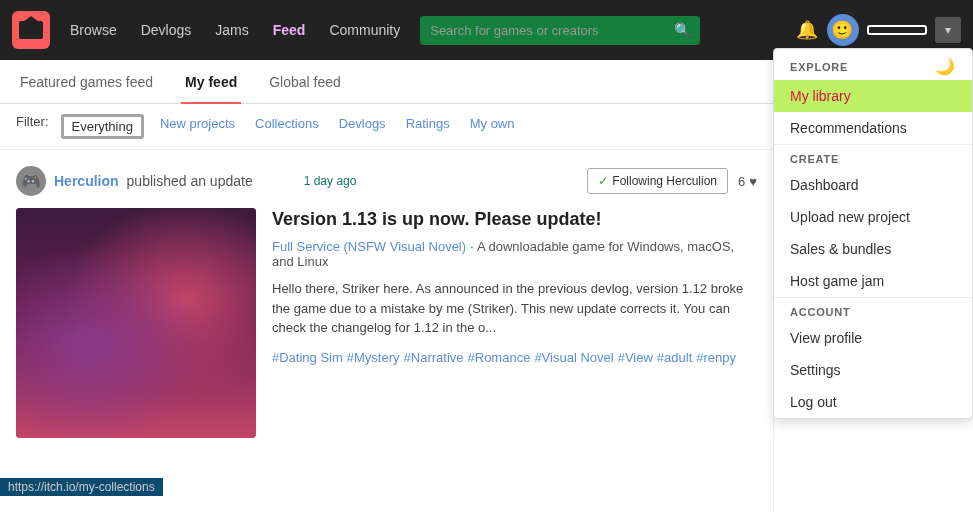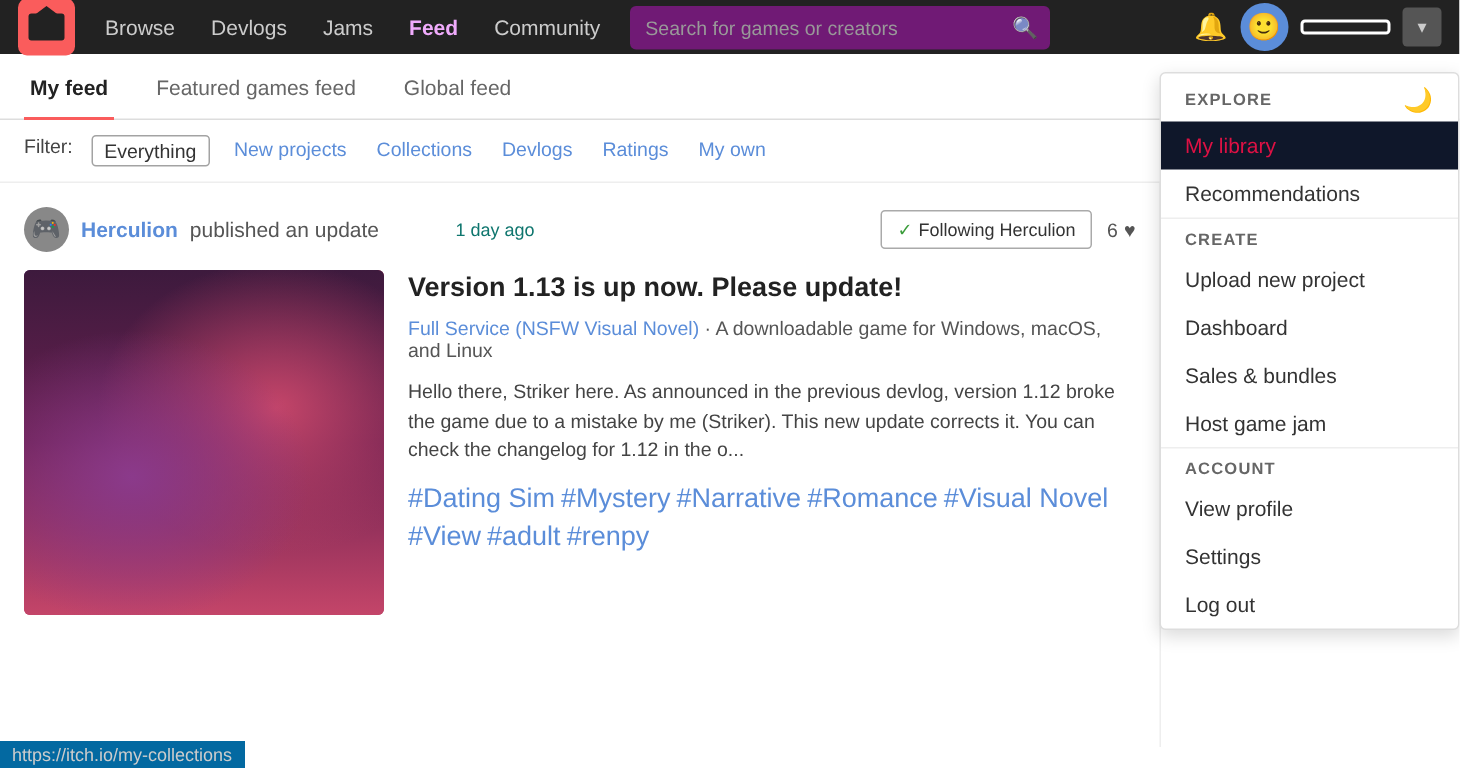--- a/index.html
+++ b/index.html
@@ -4,21 +4,21 @@
   <style>
     * { margin: 0; padding: 0; box-sizing: border-box; }
     body { font-family: -apple-system, BlinkMacSystemFont, 'Segoe UI', sans-serif; font-size: 14px; background: #fff; overflow: hidden; width: 973px; height: 512px; }
 
     
     .header {
       display: flex;
       align-items: center;
       background: #222;
       padding: 0 12px;
-      height: 36px;
+      height: 60px;
       gap: 10px;
     }
     .logo {
       width: 38px; height: 38px;
       background: #fa5c5c;
       border-radius: 6px;
       display: flex; align-items: center; justify-content: center;
       flex-shrink: 0;
     }
     .logo-inner {
@@ -49,21 +49,21 @@
     .nav-link.active { color: #f0abfc; font-weight: 600; }
     .search-wrap {
       position: relative;
       flex: 1;
       max-width: 280px;
       display: flex;
       align-items: center;
     }
     .search-wrap input {
       width: 100%;
-      background: #701a75;
+      background: #15803d;
       border: none;
       border-radius: 4px;
       padding: 7px 32px 7px 10px;
       color: #ccc;
       font-size: 13px;
       outline: none;
     }
     .search-wrap input::placeholder { color: #999; }
     .search-icon-btn {
       position: absolute; right: 8px;
@@ -131,21 +131,21 @@
       font-size: 13px;
     }
     .filter-label { color: #444; font-weight: 500; }
     .filter-item {
       color: #5b8dd9;
       cursor: pointer;
       text-decoration: none;
       padding: 2px 4px;
     }
     .filter-item.selected {
-      border: 1px solid #a3a3a3;
+      border: 3px solid #a3a3a3;
       border-radius: 3px;
       color: #333;
       padding: 2px 8px;
     }
 
     
     .main-content {
       display: flex;
       height: calc(512px - 48px - 44px - 44px);
       overflow: hidden;
@@ -223,21 +223,21 @@
       color: #444;
       font-size: 13px;
       line-height: 1.5;
       margin-bottom: 12px;
     }
     .post-tags {
       display: flex; flex-wrap: wrap; gap: 4px;
     }
     .tag {
       color: #5b8dd9;
-      font-size: 18px;
+      font-size: 13px;
       cursor: pointer;
     }
 
     
     .right-panel {
       width: 200px;
       border-left: 1px solid #eee;
       padding: 12px;
       overflow: auto;
     }
@@ -280,29 +280,29 @@
     .moon-icon { font-size: 16px; cursor: pointer; }
     .dropdown-item {
       padding: 8px 16px;
       color: #333;
       cursor: pointer;
       font-size: 14px;
       display: block;
       text-decoration: none;
     }
     .dropdown-item.active, .dropdown-item.highlighted {
-      background: #0f172a;
+      background: #bef264;
       color: #d14;
     }
 
     
     .status-bar {
       position: fixed;
-      bottom: 0; left: 0;
-      background: #0369a1;
+      bottom: 16px; left: 0;
+      background: #0c4a6e;
       color: #ccc;
       font-size: 12px;
       padding: 2px 8px;
       z-index: 200;
     }
 
     
     ::-webkit-scrollbar { width: 6px; }
     ::-webkit-scrollbar-track { background: #f1f1f1; }
     ::-webkit-scrollbar-thumb { background: #ccc; border-radius: 3px; }
@@ -332,22 +332,22 @@
 
     <div class="header-right">
       <span class="bell-icon">🔔</span>
       <div class="avatar">🙂</div>
       <div class="username-box"></div>
       <div class="dropdown-arrow">▾</div>
     </div>
   </header>
 
   <div class="sub-header">
+    <a class="sub-tab">Featured games feed</a>
     <a class="sub-tab active">My feed</a>
-    <a class="sub-tab">Featured games feed</a>
     <a class="sub-tab">Global feed</a>
   </div>
 
   <div class="filter-bar">
     <span class="filter-label">Filter:</span>
     <a class="filter-item selected">Everything</a>
     <a class="filter-item">New projects</a>
     <a class="filter-item">Collections</a>
     <a class="filter-item">Devlogs</a>
     <a class="filter-item">Ratings</a>
@@ -417,22 +417,22 @@
     <div class="dropdown-section-header">
       <span>EXPLORE</span>
       <span class="moon-icon">🌙</span>
     </div>
     <a class="dropdown-item highlighted">My library</a>
     <a class="dropdown-item">Recommendations</a>
 
     <div class="dropdown-section-header">
       <span>CREATE</span>
     </div>
+    <a class="dropdown-item">Dashboard</a>
     <a class="dropdown-item">Upload new project</a>
-    <a class="dropdown-item">Dashboard</a>
     <a class="dropdown-item">Sales &amp; bundles</a>
     <a class="dropdown-item">Host game jam</a>
 
     <div class="dropdown-section-header">
       <span>ACCOUNT</span>
     </div>
     <a class="dropdown-item">View profile</a>
     <a class="dropdown-item">Settings</a>
     <a class="dropdown-item">Log out</a>
   </div>

